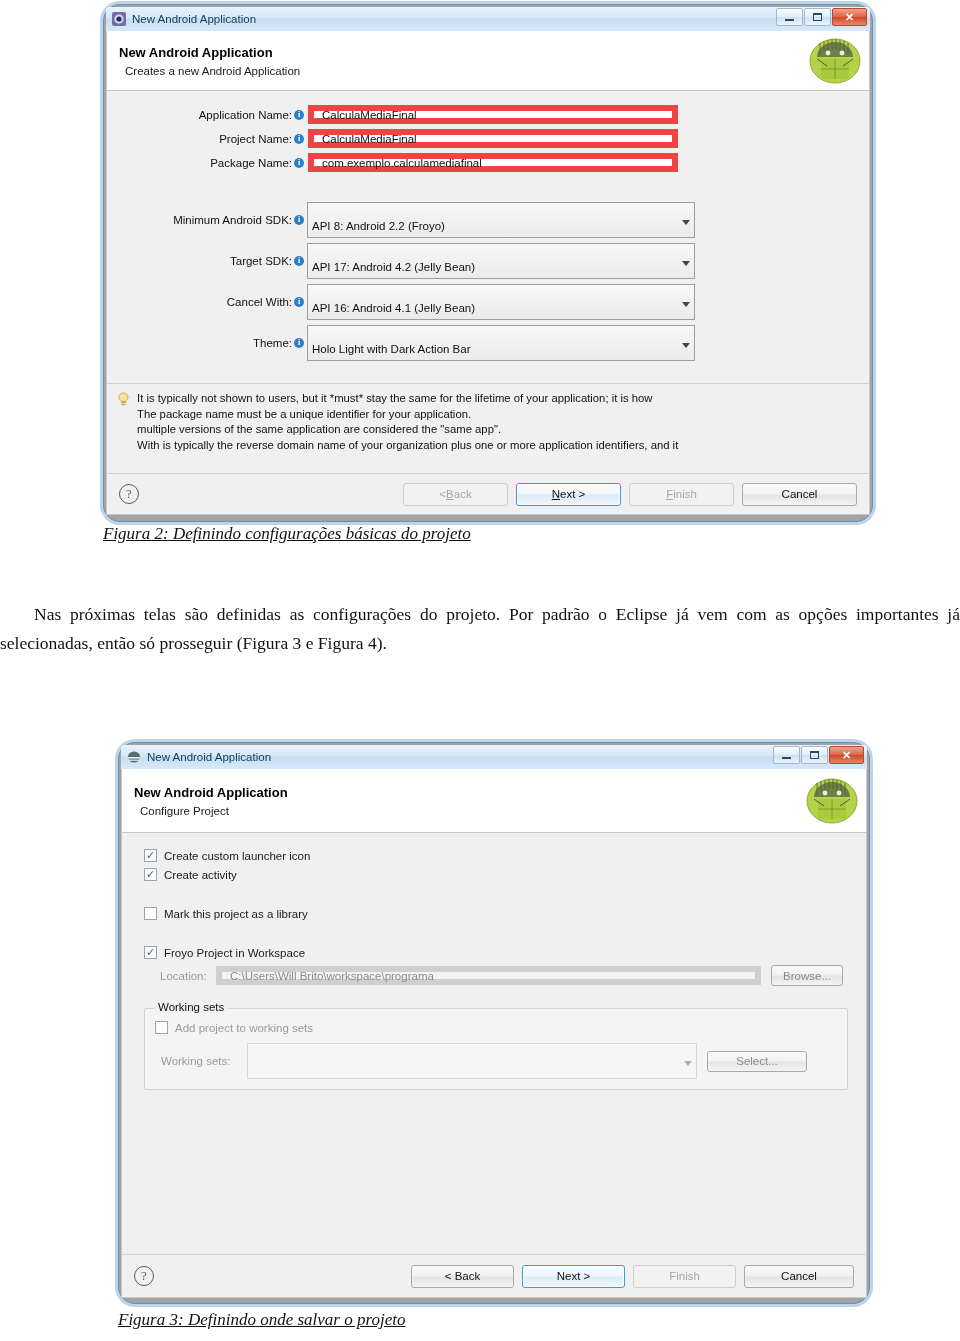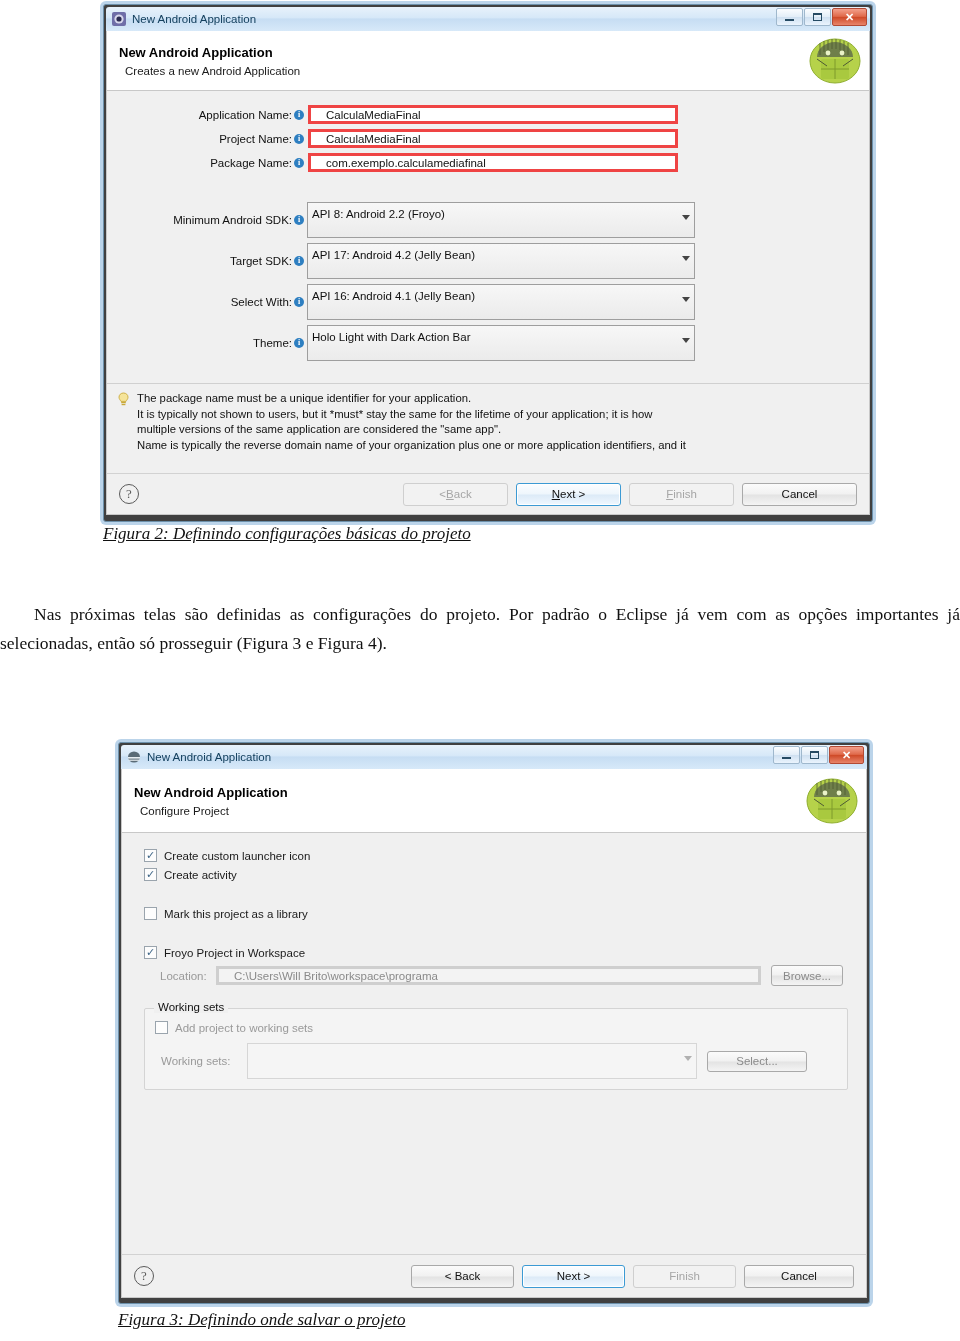--- a/index.html
+++ b/index.html
@@ -7,23 +7,23 @@
   body {
     width:960px; height:1341px; position:relative;
     background:#ffffff;
     font-family:"Liberation Sans", sans-serif;
     overflow:hidden;
   }
 
   
   .win {
     position:absolute;
-    background:#404040;
+    background:#a3a3a3;
     border:1px solid #6d91ab;
-    border-radius:3px;
+    border-radius:17px;
     box-shadow:0 0 0 3px rgba(175,205,230,.85);
     padding:2px;
     font-size:11.5px;
     color:#1a1a1a;
   }
   .win-titlebar {
     height:24px;
     background:linear-gradient(to bottom,#e8f2fb 0%,#d6e8f8 45%,#c6ddf3 50%,#d7e9f9 100%);
     border-radius:3px 3px 0 0;
     display:flex; align-items:center;
@@ -88,30 +88,30 @@
     text-align:right; font-size:11.5px; color:#111;
     white-space:nowrap;
   }
   .info-dot {
     display:inline-block; width:10px; height:10px; border-radius:50%;
     background:#2e7fc1; color:#fff; font-size:8px; line-height:10px;
     text-align:center; margin-left:2px; vertical-align:-1px;
     font-family:"Liberation Serif", serif; font-weight:bold;
   }
   .ftext {
-    height:19px; background:#fff; border:3px solid #ef4444;
-    font-size:11.5px; color:#111; padding:1px 15px;
+    height:19px; background:#fff; border:6px solid #ef4444;
+    font-size:11.5px; color:#111; padding:1px 8px;
     display:flex; align-items:center; white-space:nowrap;
   }
   .fcombo {
     height:25px;
     background:linear-gradient(to bottom,#f7f7f7 0%,#ebebeb 100%);
     border:1px solid #9e9e9e;
     font-size:11.5px; color:#111; padding:17px 4px;
-    display:flex; align-items:flex-end; justify-content:space-between;
+    display:flex; align-items:flex-start; justify-content:space-between;
     white-space:nowrap;
   }
   .caret { width:0;height:0;border-left:4px solid transparent;border-right:4px solid transparent;border-top:5px solid #444; }
 
   
   .help-panel {
     border-top:1px solid #d0d0d0;
     padding:7px 10px 0 10px;
     display:flex;
     gap:7px;
@@ -275,21 +275,21 @@
       </div>
       <div class="frow">
         <div class="flabel" style="width:185px;">Target SDK:</div>
         <span class="info-dot">i</span>
         <div class="fcombo" style="width:388px; margin-left:3px;">
           <span>API 17: Android 4.2 (Jelly Bean)</span>
           <span class="caret"></span>
         </div>
       </div>
       <div class="frow">
-        <div class="flabel" style="width:185px;">Select With:</div>
+        <div class="flabel" style="width:185px;">Cancel With:</div>
         <span class="info-dot">i</span>
         <div class="fcombo" style="width:388px; margin-left:3px;">
           <span>API 16: Android 4.1 (Jelly Bean)</span>
           <span class="caret"></span>
         </div>
       </div>
       <div class="frow">
         <div class="flabel" style="width:185px;">Theme:</div>
         <span class="info-dot">i</span>
         <div class="fcombo" style="width:388px; margin-left:3px;">
@@ -301,24 +301,24 @@
 
     <div class="help-panel" style="margin-top:22px;">
       <span class="bulb">
         <svg viewBox="0 0 13 15" width="13" height="15">
           <path d="M6.5 1 C3.8 1 2 2.9 2 5.2 C2 7 3.4 8.2 4 9.4 L9 9.4 C9.6 8.2 11 7 11 5.2 C11 2.9 9.2 1 6.5 1 Z" fill="#f5e49a" stroke="#c9a93a" stroke-width="0.9"></path>
           <rect x="4.2" y="10" width="4.6" height="1.3" fill="#c9a93a"></rect>
           <rect x="4.6" y="12" width="3.8" height="1.2" fill="#c9a93a"></rect>
         </svg>
       </span>
       <div class="help-lines">
+        <div>It is typically not shown to users, but it *must* stay the same for the lifetime of your application; it is how</div>
         <div>The package name must be a unique identifier for your application.</div>
-        <div>It is typically not shown to users, but it *must* stay the same for the lifetime of your application; it is how</div>
         <div>multiple versions of the same application are considered the "same app".</div>
-        <div>Name is typically the reverse domain name of your organization plus one or more application identifiers, and it</div>
+        <div>With is typically the reverse domain name of your organization plus one or more application identifiers, and it</div>
       </div>
     </div>
   </div>
 
   <div class="win-footer">
     <div class="footer-sep"></div>
     <div class="help-q">?</div>
     <div class="btn-group">
       <div class="btn disabled" style="width:105px;">
         &lt; <u>B</u>ack

